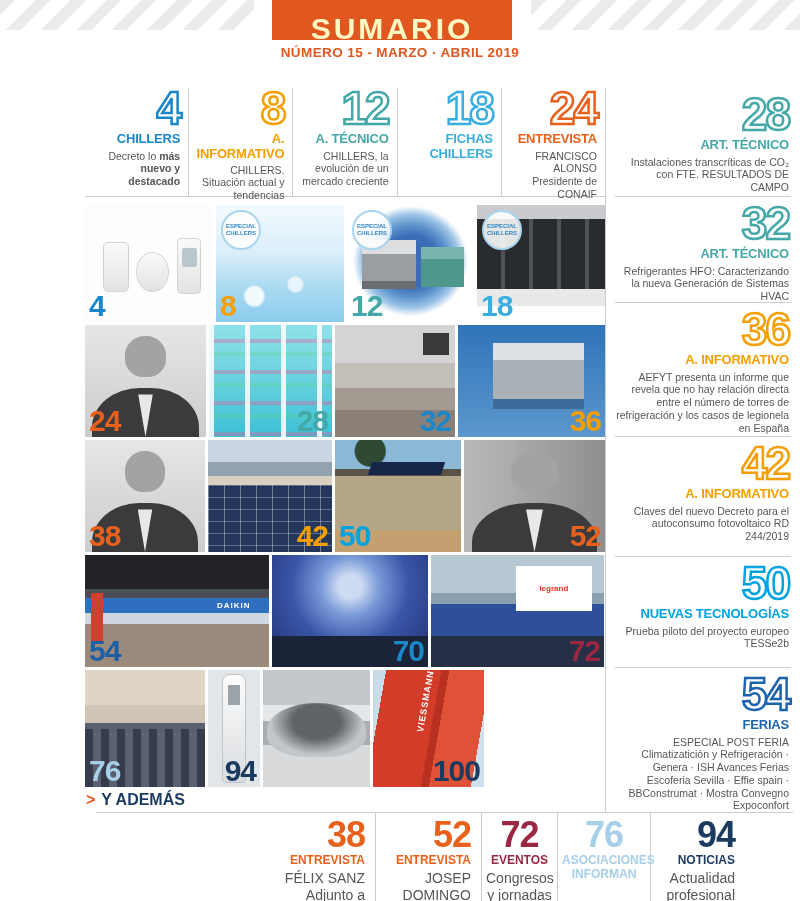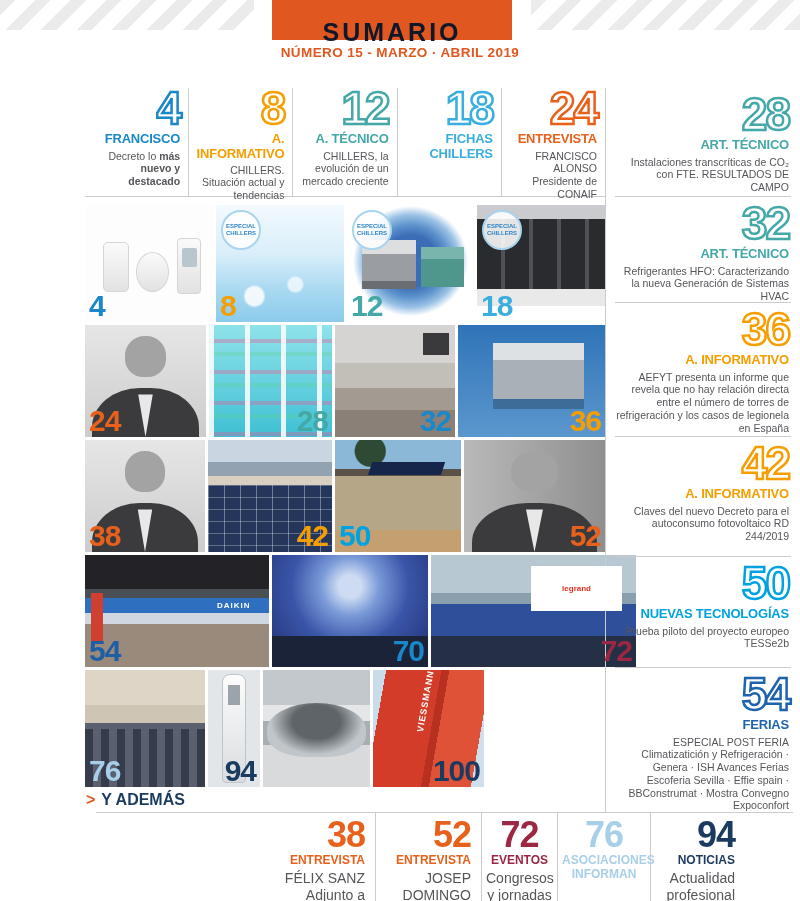--- a/index.html
+++ b/index.html
@@ -7,21 +7,21 @@
   .page { position:relative; width:800px; height:901px; background:#fff;
           font-family:"Liberation Sans", sans-serif; overflow:hidden; }
 
   
   .stripes { position:absolute; top:0; height:30px;
              background:repeating-linear-gradient(135deg,#ebebeb 0 11px,#ffffff 11px 25px); }
   .stripes-l { left:0; width:254px; }
   .stripes-r { left:531px; width:269px; }
   .title-box { position:absolute; left:272px; top:0; width:240px; height:40px;
                background:#e0571f; display:flex; align-items:flex-end; justify-content:center; }
-  .title-box .title { color:#0f172a; font-weight:700; font-size:25px; letter-spacing:3px;
+  .title-box .title { color:#fef9c3; font-weight:700; font-size:30px; letter-spacing:3px;
                       line-height:0.82; transform:translateY(2px); }
   .subtitle { position:absolute; left:0; top:45px; width:800px; text-align:center;
               color:#e0571f; font-weight:700; font-size:13.5px; letter-spacing:.4px; }
 
   
   .on  { font-weight:700; font-size:46px; line-height:.88; letter-spacing:-2px;
          color:#fff; -webkit-text-stroke:2.5px var(--c); }
   .lb  { font-weight:700; font-size:13px; line-height:1.08; color:var(--c); margin-top:4px; letter-spacing:-.2px; }
   .ds  { font-size:10.5px; line-height:1.22; color:#55565a; margin-top:3px; }
   .ds .b { font-weight:700; }
@@ -168,21 +168,21 @@
   <div class="stripes stripes-l"></div>
   <div class="stripes stripes-r"></div>
   <div class="title-box">
     <div class="title">SUMARIO</div>
   </div>
   <div class="subtitle">NÚMERO 15 - MARZO · ABRIL 2019</div>
 
   <div class="toc-row">
     <div class="toc-entry div" style="--c: #1b87c9;">
       <div class="on">4</div>
-      <div class="lb">FRANCISCO</div>
+      <div class="lb">CHILLERS</div>
       <div class="ds"><span>Decreto lo </span><span class="b">más nuevo y destacado</span></div>
     </div>
     <div class="toc-entry div" style="--c: #f59e00;">
       <div class="on">8</div>
       <div class="lb">A. INFORMATIVO</div>
       <div class="ds">CHILLERS. Situación actual y tendencias</div>
     </div>
     <div class="toc-entry div" style="--c: #45a8a8;">
       <div class="on">12</div>
       <div class="lb">A. TÉCNICO</div>
@@ -271,21 +271,21 @@
 
     <div class="grow">
       <div class="cell h2 ph-fair" style="width:184px">
         <div class="banner-red"></div>
         <span class="brand daikin">DAIKIN</span>
         <span class="n l" style="color: rgb(28, 95, 165);">54</span>
       </div>
       <div class="cell h2 ph-dome" style="width:156px">
         <span class="n r" style="color: rgb(27, 135, 201);">70</span>
       </div>
-      <div class="cell h2 ph-legrand" style="width:205px">
+      <div class="cell h2 ph-legrand" style="width:173px">
         <div class="screen">
           <span class="brand legrand">legrand</span>
         </div>
         <span class="n r" style="color: rgb(155, 39, 67);">72</span>
       </div>
     </div>
 
     <div class="grow">
       <div class="cell h1 ph-conf" style="width:120px">
         <div class="crowd"></div>

